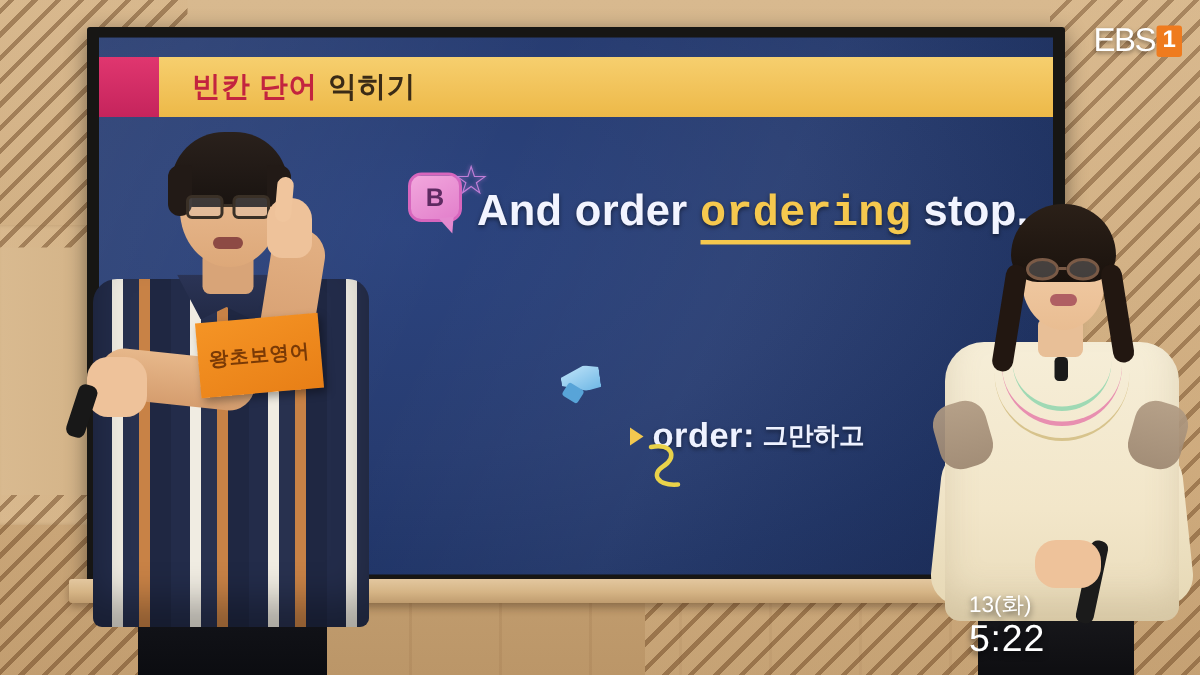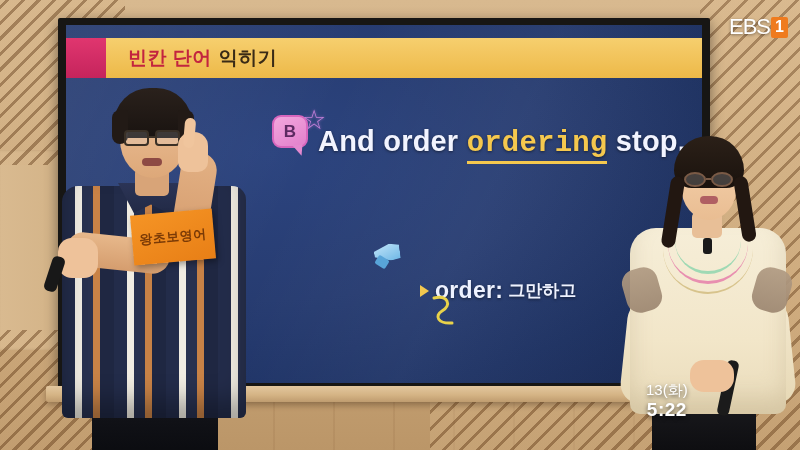--- a/index.html
+++ b/index.html
@@ -392,22 +392,22 @@
   .ebs-logo .num{
     background:#ef7b1e; color:#fff; font-size:16px; font-weight:700;
     width:17px; height:21px; display:flex; align-items:center; justify-content:center;
     border-radius:2px;
   }
   .clock{
     position:absolute; left:646px; top:382px;
     color:#fff; text-shadow:0 2px 4px rgba(0,0,0,.65);
     line-height:1;
   }
-  .clock .date{ font-size:15px; font-weight:400; }
-  .clock .time{ font-size:19px; font-weight:700; margin-top:3px; letter-spacing:.5px;text-align:center;}
+  .clock .date{ font-size:15px; font-weight:400;margin-top:14px; }
+  .clock .time{ font-size:25px; font-weight:400; margin-top:3px; letter-spacing:.5px;}
 </style>
 </head>
 <body>
 
 <div id="stage">
 
   <div class="wall-base"></div>
   <div class="planks"></div>
   <div class="plank-left"></div>
   <div class="slats slat-tl"></div>

